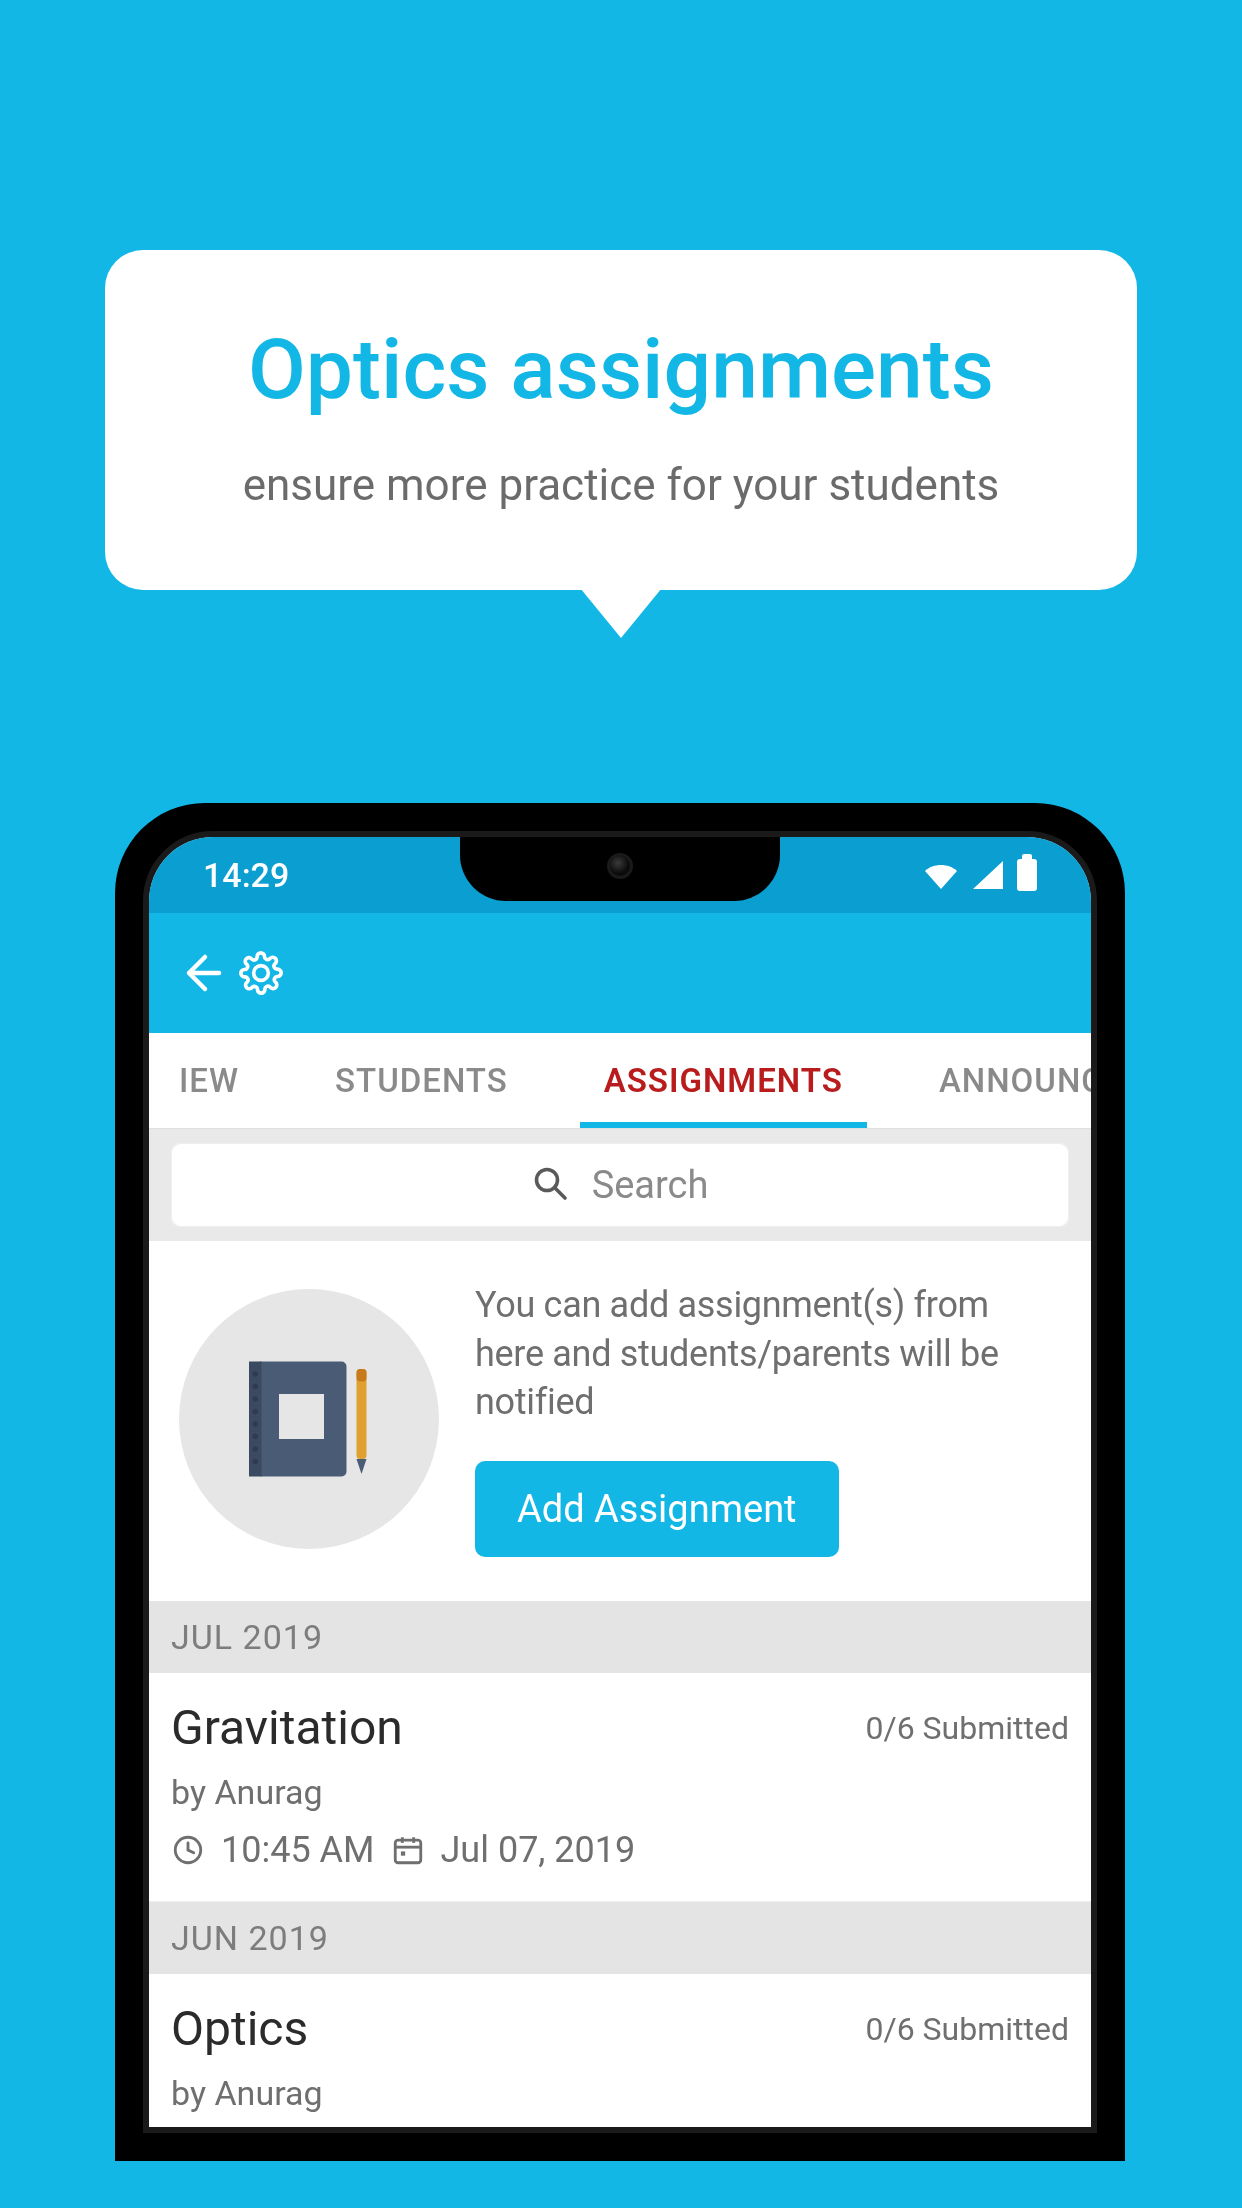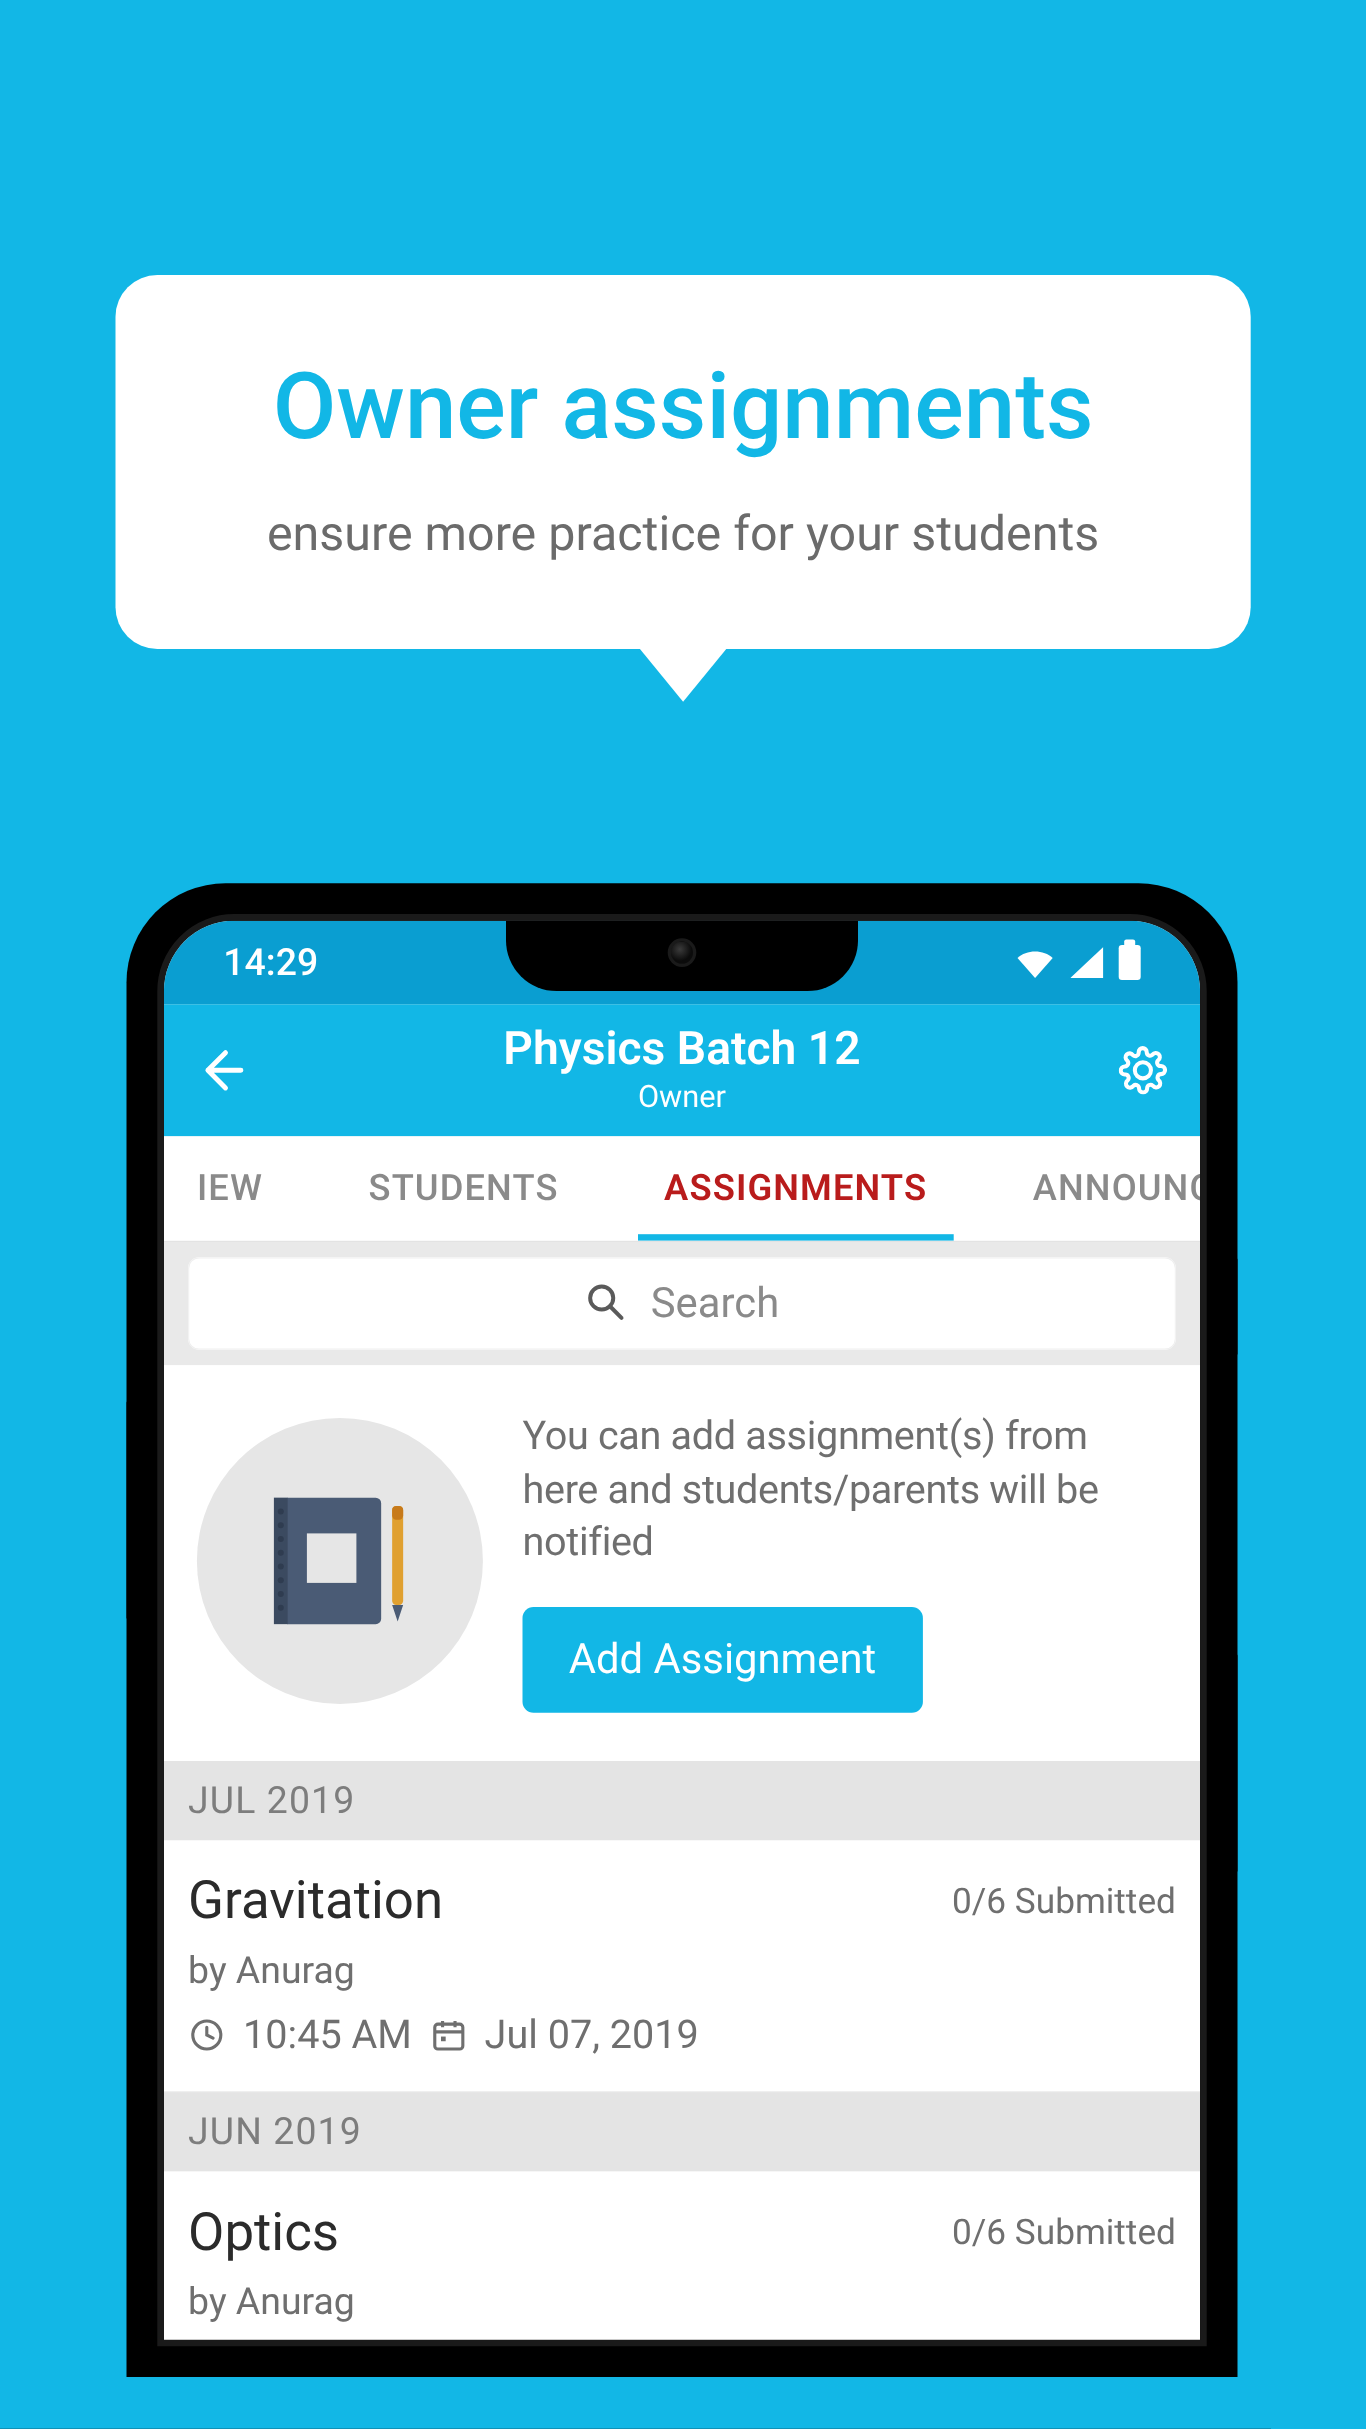--- a/index.html
+++ b/index.html
@@ -293,21 +293,21 @@
     color:#6f6f6f;
     font-size:36px;
   }
   .meta-ico{ display:inline-flex; align-items:center; }
 
 </style>
 </head>
 <body>
 
 <div class="promo">
-  <div class="promo-title">Owner assignments</div>
+  <div class="promo-title">Optics assignments</div>
   <div class="promo-sub">ensure more practice for your students</div>
   <div class="promo-tail"></div>
 </div>
 
 <div class="phone">
   <div class="phone-side-btn-left"></div>
   <div class="phone-side-btn-right1"></div>
   <div class="phone-side-btn-right2"></div>
   <div class="inner-ring">
     <div class="screen">
@@ -330,24 +330,20 @@
           </span>
           <span class="batt"></span>
         </span>
       </div>
 
       <div class="app-header">
         <div class="back-btn">
           <svg width="44" height="44" viewBox="0 0 44 44">
             <path d="M26 6 L10 22 L26 38 M10 22 L40 22" stroke="#fff" stroke-width="4.5" fill="none" stroke-linecap="round" stroke-linejoin="round"></path>
           </svg>
-        </div>
-        <div class="hdr-center">
-          <div class="hdr-title">Physics Batch 12</div>
-          <div class="hdr-role">Owner</div>
         </div>
         <div class="gear-btn">
           <svg width="44" height="44" viewBox="0 0 24 24">
             <path fill="none" stroke="#fff" stroke-width="2" d="M12 8a4 4 0 100 8 4 4 0 000-8z"></path>
             <path fill="none" stroke="#fff" stroke-width="2" d="M19.4 15a1.7 1.7 0 00.3 1.8l.1.1a2 2 0 11-2.8 2.8l-.1-.1a1.7 1.7 0 00-1.8-.3 1.7 1.7 0 00-1 1.5V21a2 2 0 01-4 0v-.1a1.7 1.7 0 00-1-1.5 1.7 1.7 0 00-1.8.3l-.1.1a2 2 0 11-2.8-2.8l.1-.1a1.7 1.7 0 00.3-1.8 1.7 1.7 0 00-1.5-1H3a2 2 0 010-4h.1a1.7 1.7 0 001.5-1 1.7 1.7 0 00-.3-1.8l-.1-.1a2 2 0 112.8-2.8l.1.1a1.7 1.7 0 001.8.3 1.7 1.7 0 001-1.5V3a2 2 0 014 0v.1a1.7 1.7 0 001 1.5 1.7 1.7 0 001.8-.3l.1-.1a2 2 0 112.8 2.8l-.1.1a1.7 1.7 0 00-.3 1.8 1.7 1.7 0 001.5 1H21a2 2 0 010 4h-.1a1.7 1.7 0 00-1.5 1z"></path>
           </svg>
         </div>
       </div>
 
       <div class="tabs">

